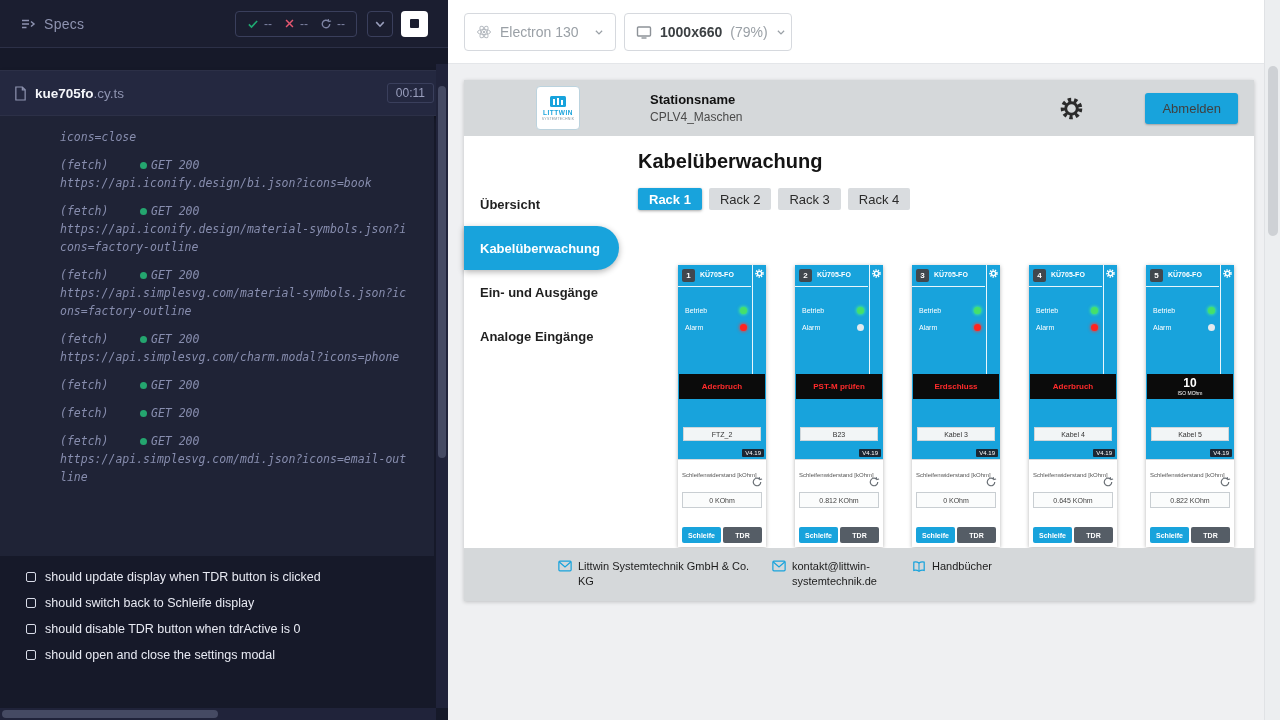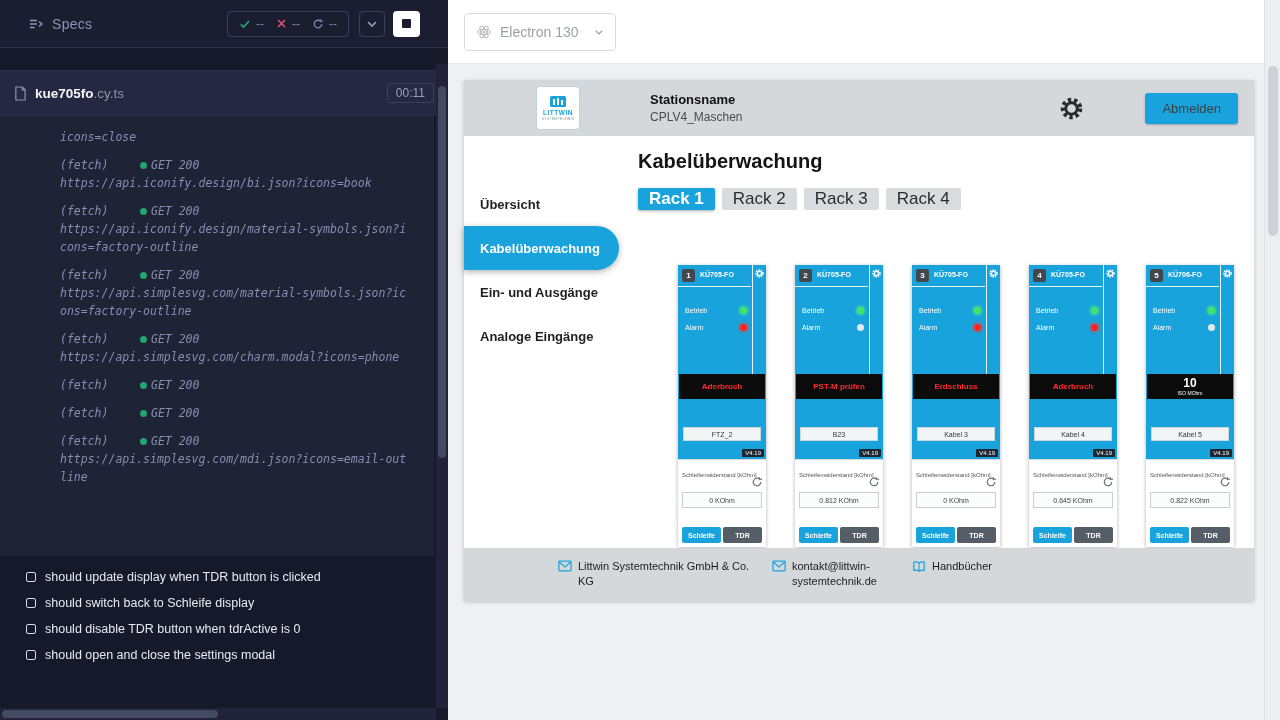--- a/index.html
+++ b/index.html
@@ -3,21 +3,21 @@
 <meta charset="utf-8">
 <style>
   * { margin:0; padding:0; box-sizing:border-box; }
   html,body { width:1280px; height:720px; overflow:hidden; }
   body { font-family:"Liberation Sans",sans-serif; background:#eff0f2; position:relative; }
   svg { display:block; }
 
   
   #runner { position:absolute; left:0; top:0; width:448px; height:720px; background:#161929; }
   .runner-header { position:absolute; top:0; left:0; width:448px; height:48px; background:#1b1e30;
-    border-bottom:1px solid #2c3047; display:flex; align-items:center; padding:0 28px;text-align:right; }
+    border-bottom:1px solid #2c3047; display:flex; align-items:center; padding:0 20px;text-align:right; }
   .specs-label { color:#8e93b0; font-size:14px; margin-left:8px; letter-spacing:.3px; }
   .stats-group { margin-left:auto; display:flex; align-items:center; gap:12px;
     border:1px solid #3a3f5c; border-radius:4px; padding:5px 11px; }
   .stat { display:flex; align-items:center; gap:5px; color:#7d83a3; font-size:12px; }
   .icon-btn { width:26px; height:26px; margin-left:10px; border:1px solid #3a3f5c; border-radius:4px;
     background:transparent; display:flex; align-items:center; justify-content:center; }
   .stop-btn { width:27px; height:26px; margin-left:8px; border:none; border-radius:4px; background:#ffffff;
     display:flex; align-items:center; justify-content:center; }
   .stop-square { width:9px; height:9px; background:#1b1e30; border-radius:1px; }
 
@@ -85,21 +85,21 @@
   .app-body { flex:1; display:flex; min-height:0; }
   .side { width:155px; background:#fff; padding-top:46px; flex:none; }
   .side-item { height:44px; display:flex; align-items:center; padding-left:16px;
     font-size:13px; font-weight:700; color:#1f1f1f; }
   .side-item.active { background:#18a3dc; color:#fff; border-radius:0 22px 22px 0;
     box-shadow:0 2px 6px rgba(0,0,0,.3); }
 
   .main { flex:1; padding:14px 0 0 19px; overflow:hidden; }
   .page-title { font-size:20px; font-weight:600; color:#141414; }
   .tabs { display:flex; gap:7px; margin-top:15px; }
-  .tab { height:22px; padding:0 11px; display:flex; align-items:center; font-size:17px;
+  .tab { height:22px; padding:0 11px; display:flex; align-items:center; font-size:13px;
     background:#d9dcdf; color:#2b2b2b; border-radius:2px; }
   .tab.active { background:#18a3dc; color:#fff; font-weight:700; box-shadow:0 1px 3px rgba(0,0,0,.35); }
 
   .cards { display:flex; gap:29px; margin:55px 0 0 40px; }
   .card { width:88px; height:282px; background:#fff; box-shadow:0 1px 4px rgba(0,0,0,.3);
     display:flex; flex-direction:column; }
   .card-blue { position:relative; height:194px; background:#18a3dc; color:#fff; flex:none; }
   .num { position:absolute; top:4px; left:4px; width:13px; height:13px; background:#41474d; color:#fff;
     font-size:8px; font-weight:700; display:flex; align-items:center; justify-content:center; border-radius:2px; }
   .model { position:absolute; top:6px; left:22px; font-size:7px; font-weight:700; white-space:nowrap; }
@@ -319,20 +319,35 @@
             <ellipse cx="8" cy="8" rx="6.5" ry="2.5" fill="none" stroke="#b6bbc1" stroke-width="1" transform="rotate(120 8 8)"></ellipse>
           </svg>
       </span>
       <span>Electron 130</span>
       <span class="chev">
           <svg width="10" height="10" viewBox="0 0 16 16">
             <path d="M3 6l5 5 5-5" stroke="#9aa0a6" stroke-width="2" fill="none"></path>
           </svg>
         </span>
     </div>
+    <div class="select viewport">
+      <span>
+        <svg width="16" height="16" viewBox="0 0 16 16">
+            <rect x="1.5" y="3" width="13" height="9" rx="1" fill="none" stroke="#8d9298" stroke-width="1.4"></rect>
+            <path d="M5.5 14h5" stroke="#8d9298" stroke-width="1.4"></path>
+          </svg>
+      </span>
+      <span class="vp-size">1000x660</span>
+      <span class="vp-zoom">(79%)</span>
+      <span class="chev">
+          <svg width="10" height="10" viewBox="0 0 16 16">
+            <path d="M3 6l5 5 5-5" stroke="#9aa0a6" stroke-width="2" fill="none"></path>
+          </svg>
+        </span>
+    </div>
   </div>
 
   <div class="app">
 
     <div class="app-header">
       <div class="logo">
         <svg width="18" height="13" viewBox="0 0 18 13">
             <rect x="1" y="1" width="16" height="11" rx="1.5" fill="#18a3dc"></rect>
             <rect x="4" y="4" width="2" height="6" fill="#fff"></rect>
             <rect x="8" y="3" width="2" height="7" fill="#fff"></rect>

